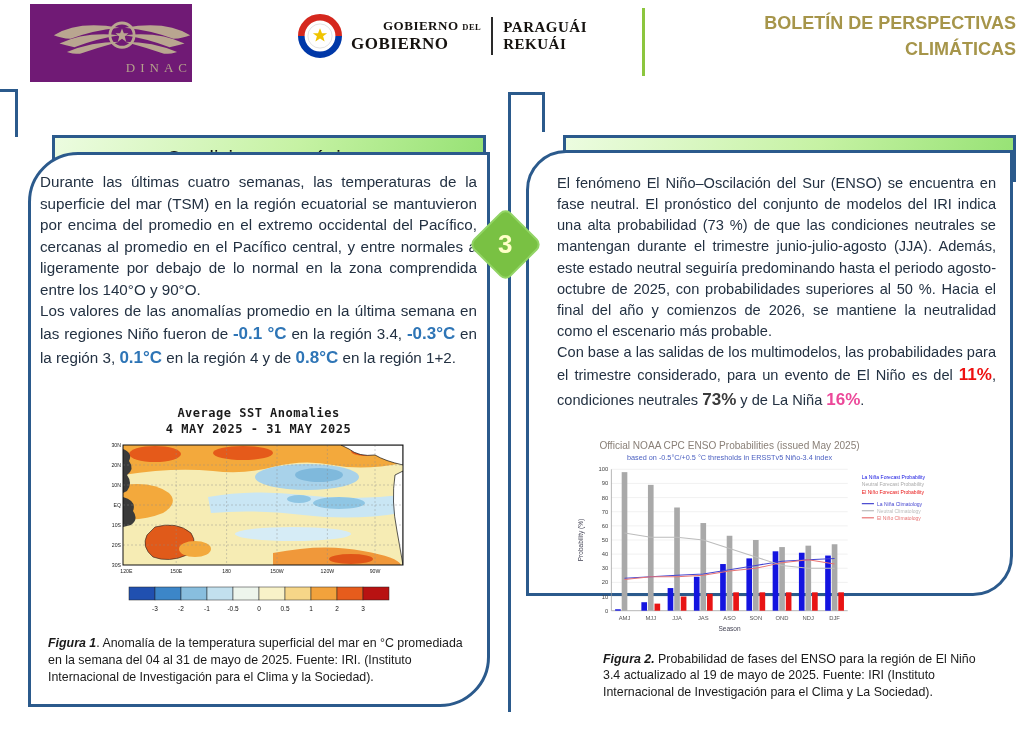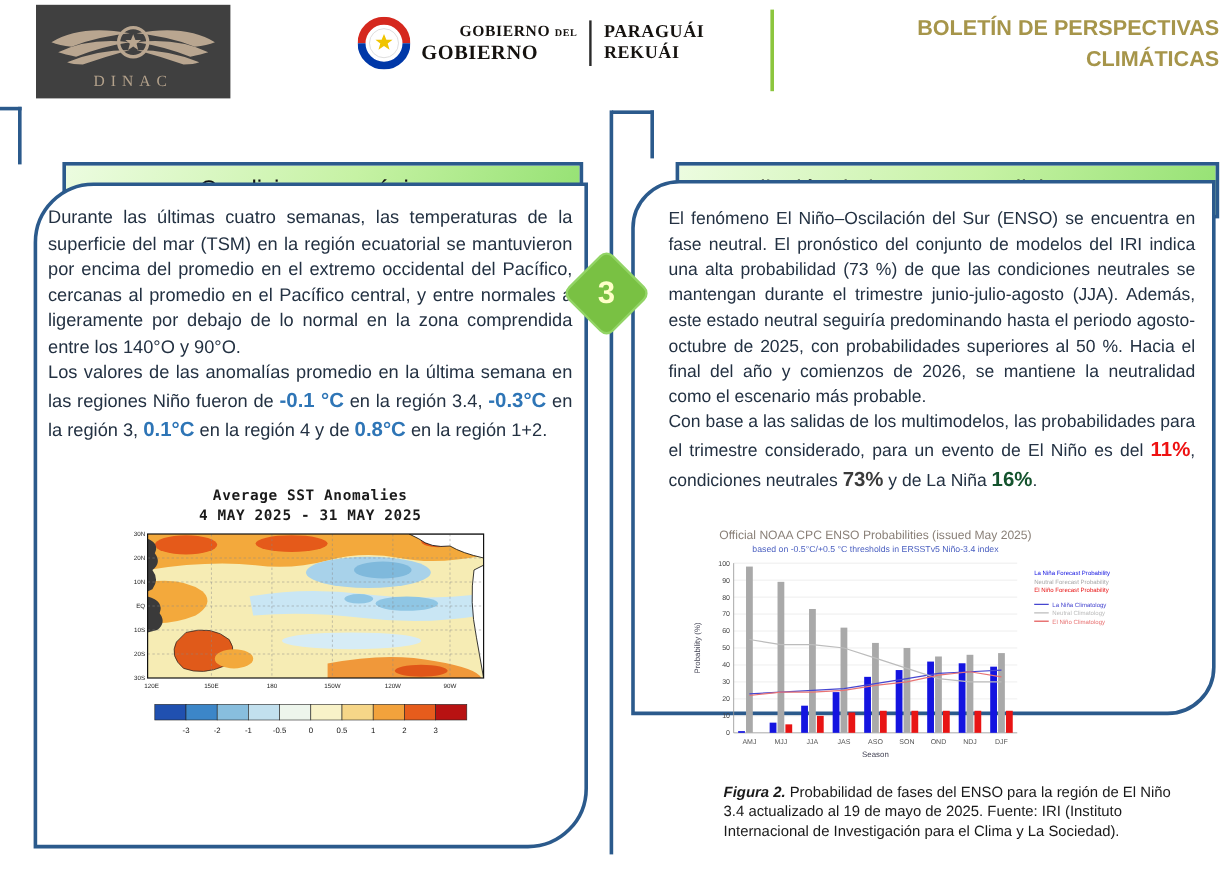--- a/index.html
+++ b/index.html
@@ -1,22 +1,22 @@
 <!DOCTYPE html>
 <html><head>
 <meta charset="utf-8">
 <style>
   * { margin:0; padding:0; box-sizing:border-box; }
   html,body { background:#ffffff; }
   body { font-family:"Liberation Sans", sans-serif; }
   .page { position:relative; width:1024px; height:730px; background:#fff; overflow:hidden; }
 
   
-  .dinac { position:absolute; left:30px; top:4px; width:162px; height:78px; background:#404040;
-           display:flex; flex-direction:column; align-items:center; justify-content:center; }
+  .dinac { position:absolute; left:30px; top:4px; width:162px; height:78px; background:#701a75;
+           display:flex; flex-direction:column; align-items:flex-end; justify-content:center; }
   .dinac-label { font-family:"Liberation Serif", serif; color:#b3a18b; font-size:13px; letter-spacing:5px; margin-top:-3px; }
   .gov { position:absolute; left:298px; top:14px; display:flex; align-items:center; gap:9px; }
   .gov-text { display:flex; align-items:center; gap:10px; font-family:"Liberation Serif", serif; color:#15120f; }
   .gov-col1 .l1 { font-size:13px; font-weight:bold; letter-spacing:0.5px;margin-left:32px; }
   .gov-col1 .l1 .small { font-size:8.5px; }
   .gov-col1 .l2 { font-size:17px; font-weight:bold; letter-spacing:0.5px; }
   .gov-sep { width:2px; height:38px; background:#2a2a2a; }
   .gov-col2 div { font-size:15px; font-weight:bold; letter-spacing:0.5px; }
   .header-divider { position:absolute; left:642px; top:8px; width:2.5px; height:68px; background:#8cc63e; }
   .main-title { position:absolute; left:656px; top:11px; width:360px; text-align:right;
@@ -47,21 +47,21 @@
   .panel.pright { left:526px; top:150px; width:487px; height:446px; border-radius:40px 0 40px 0; }
   .panel-inner { width:100%; height:100%; }
   .pleft  .panel-inner { padding:16px 10px 0 9px; }
   .pright .panel-inner { padding:20px 14px 0 28px; }
   .body-text { color:#233142; text-align:justify; }
   .pleft  .body-text { font-size:15.2px; line-height:1.42; }
   .pright .body-text { font-size:14.6px; line-height:1.45; }
   .seg.value { color:#2e75b6; font-weight:bold; font-size:17px; }
   .seg.red   { color:#ee1111; font-weight:bold; font-size:17px; }
   .seg.dark  { color:#3b3b3b; font-weight:bold; font-size:17px; }
-  .seg.blue  { color:#14532d; font-weight:bold; font-size:17px; }
+  .seg.blue  { color:#ec4899; font-weight:bold; font-size:17px; }
   .seg.caption-title { font-weight:bold; font-style:italic; }
 
   
   .fig1-block { margin-top:36px; text-align:center; }
   .fig1-title, .fig1-sub { font-family:"DejaVu Sans Mono", monospace; font-weight:bold;
                            font-size:12px; letter-spacing:0.5px; color:#1a1a1a; line-height:1.3; }
   .fig1-map { width:312px; margin-top:4px; }
   .caption { font-size:12.4px; color:#1a1a1a; line-height:1.35; text-align:left; }
   .pleft  .caption { margin:12px 8px 0 8px; }
   .pright .caption { margin:8px 12px 0 46px; }
@@ -210,20 +210,21 @@
               <text x="130" y="170" text-anchor="middle" font-size="6.5" fill="#111">-0.5</text>
               <text x="156" y="170" text-anchor="middle" font-size="6.5" fill="#111">0</text>
               <text x="182" y="170" text-anchor="middle" font-size="6.5" fill="#111">0.5</text>
               <text x="208" y="170" text-anchor="middle" font-size="6.5" fill="#111">1</text>
               <text x="234" y="170" text-anchor="middle" font-size="6.5" fill="#111">2</text>
               <text x="260" y="170" text-anchor="middle" font-size="6.5" fill="#111">3</text>
             </g>
         </svg>
       </div>
 
+      <p class="caption"><span class="seg caption-title">Figura 1</span><span class="seg normal">. Anomalía de la temperatura superficial del mar en °C promediada en la semana del 04 al 31 de mayo de 2025. Fuente: IRI. (Instituto Internacional de Investigación para el Clima y la Sociedad).</span></p>
     </div>
   </div>
 
   <div class="panel pright">
     <div class="panel-inner">
       <p class="body-text">El fenómeno El Niño–Oscilación del Sur (ENSO) se encuentra en fase neutral. El pronóstico del conjunto de modelos del IRI indica una alta probabilidad (73 %) de que las condiciones neutrales se mantengan durante el trimestre junio-julio-agosto (JJA). Además, este estado neutral seguiría predominando hasta el periodo agosto-octubre de 2025, con probabilidades superiores al 50 %. Hacia el final del año y comienzos de 2026, se mantiene la neutralidad como el escenario más probable.</p>
       <p class="body-text"><span class="seg normal">Con base a las salidas de los multimodelos, las probabilidades para el trimestre considerado, para un evento de El Niño es del </span><span class="seg red">11%</span><span class="seg normal">, condiciones neutrales </span><span class="seg dark">73%</span><span class="seg normal"> y de La Niña </span><span class="seg blue">16%</span><span class="seg normal">.</span></p>
 
       <div class="fig2-block">
         <svg id="enso-chart" viewBox="0 0 404 200">

